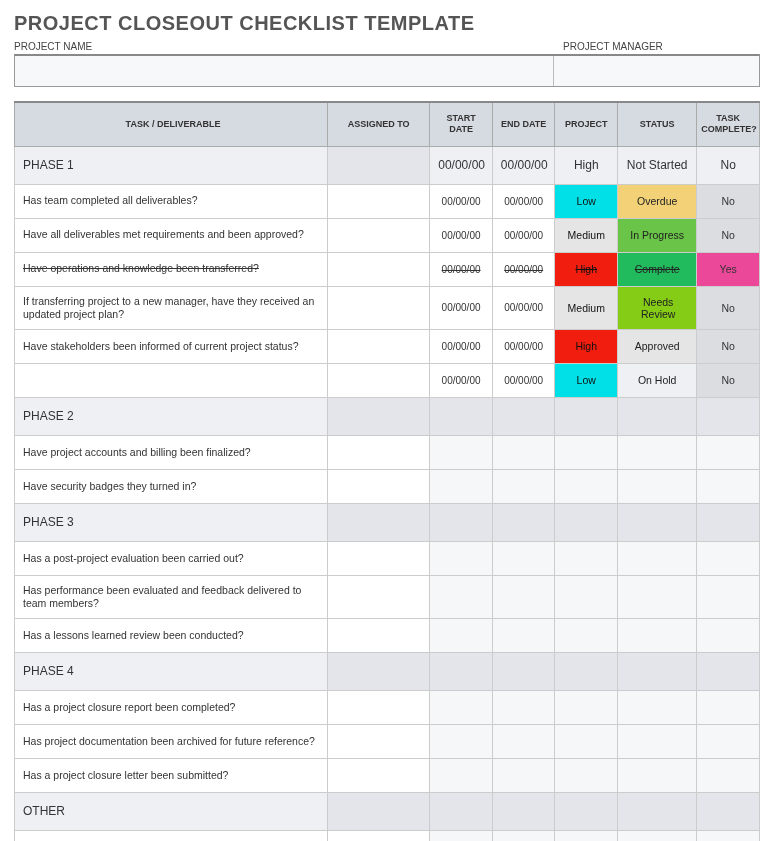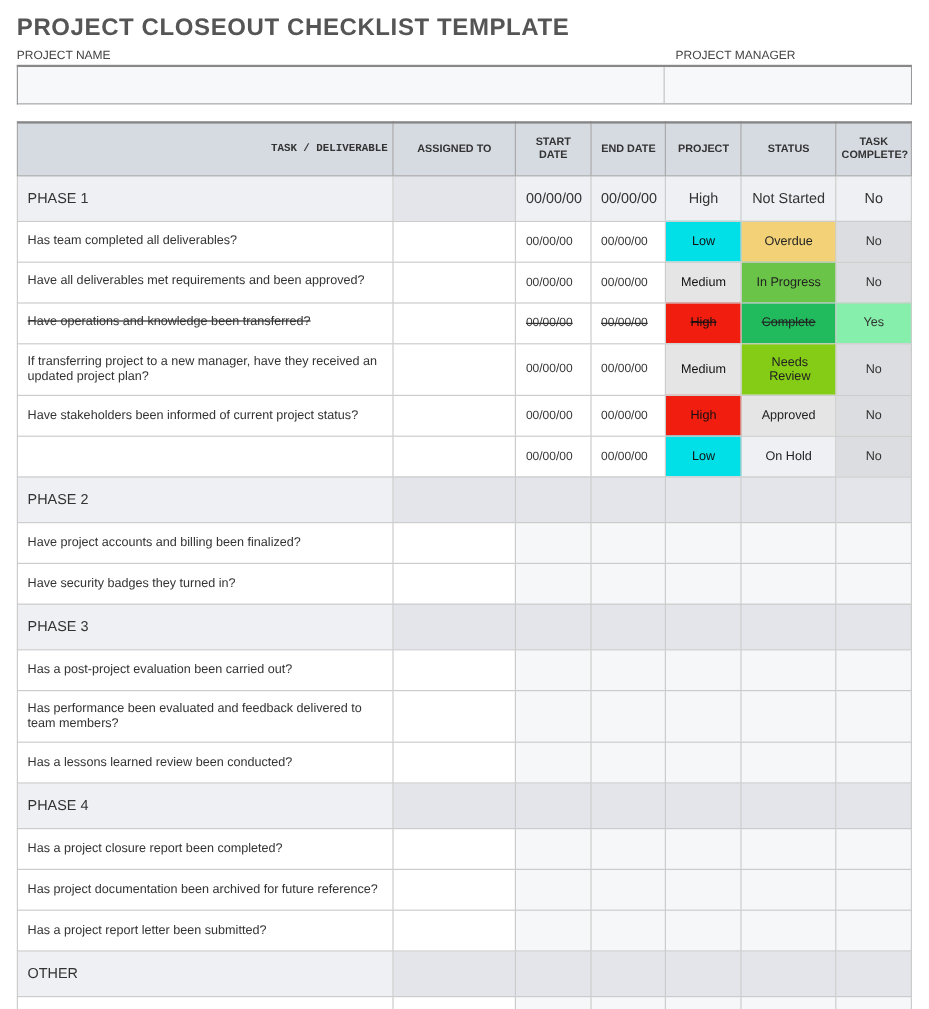--- a/index.html
+++ b/index.html
@@ -51,57 +51,57 @@
     background: #d6dae1;
     font-size: 9px;
     font-weight: bold;
     color: #333;
     padding: 10px 4px;
     border: 1px solid #aaa;
     text-align: center;
     vertical-align: middle;
     line-height: 1.25;
   }
-  th.task-col { text-align: right; padding-left: 8px; font-family: Liberation Mono, monospace; }
+  th.task-col { text-align: center; padding-left: 8px; }
   td {
     border: 1px solid #ccc;
     font-size: 10.5px;
     padding: 8px 8px;
     background: #fff;
     vertical-align: middle;
     color: #333;
     height: 34px;
   }
   tr.phase td {
     background: #eef0f4;
     font-size: 12px;
     font-weight: normal;
     height: 38px;
     color: #333;
   }
   tr.phase td.shade { background: #e3e5eb; }
-  td.center { font-size: 10px; }
+  td.center { text-align: center; font-size: 10px; }
   td.blank-shade { background: #f6f7f9; }
   td.task { padding-right: 6px; line-height: 1.25; }
   td.priority, td.status, td.complete { text-align: center; font-size: 10.5px; }
 
   .p-high { background: #f11d0f; color: #111; }
   .p-low { background: #00e0e6; color: #111; }
   .p-medium { background: #e5e5e5; color: #111; }
 
   .s-notstarted { background: #f5cf62; color: #222; }
   .s-overdue { background: #f3d277; color: #222; }
   .s-inprogress { background: #69c447; color: #222; }
   .s-complete { background: #21bb5e; color: #222; }
   .s-needsreview { background: #84cc16; color: #222; text-align: left; padding-left: 10px; }
   .s-approved { background: #e5e5e5; color: #222; }
   .s-onhold { background: #eef0f4; color: #222; }
 
   .c-no { background: #dcdde0; }
-  .c-yes { background: #86efac; }
+  .c-yes { background: #ec4899; }
 
   .strike { text-decoration: line-through; }
 
   col.c-task { width: 300px; }
   col.c-assigned { width: 98px; }
   col.c-start { width: 60px; }
   col.c-end { width: 60px; }
   col.c-priority { width: 60px; }
   col.c-status { width: 76px; }
   col.c-complete { width: 60px; }
@@ -289,21 +289,21 @@
       <tr>
         <td class="task">Has project documentation been archived for future reference?</td>
         <td></td>
         <td class="blank-shade"></td>
         <td class="blank-shade"></td>
         <td class="blank-shade"></td>
         <td class="blank-shade"></td>
         <td class="blank-shade"></td>
       </tr>
       <tr>
-        <td class="task">Has a project report letter been submitted?</td>
+        <td class="task">Has a project closure letter been submitted?</td>
         <td></td>
         <td class="blank-shade"></td>
         <td class="blank-shade"></td>
         <td class="blank-shade"></td>
         <td class="blank-shade"></td>
         <td class="blank-shade"></td>
       </tr>
       <tr class="phase">
         <td class="task">OTHER</td>
         <td class="shade"></td>

